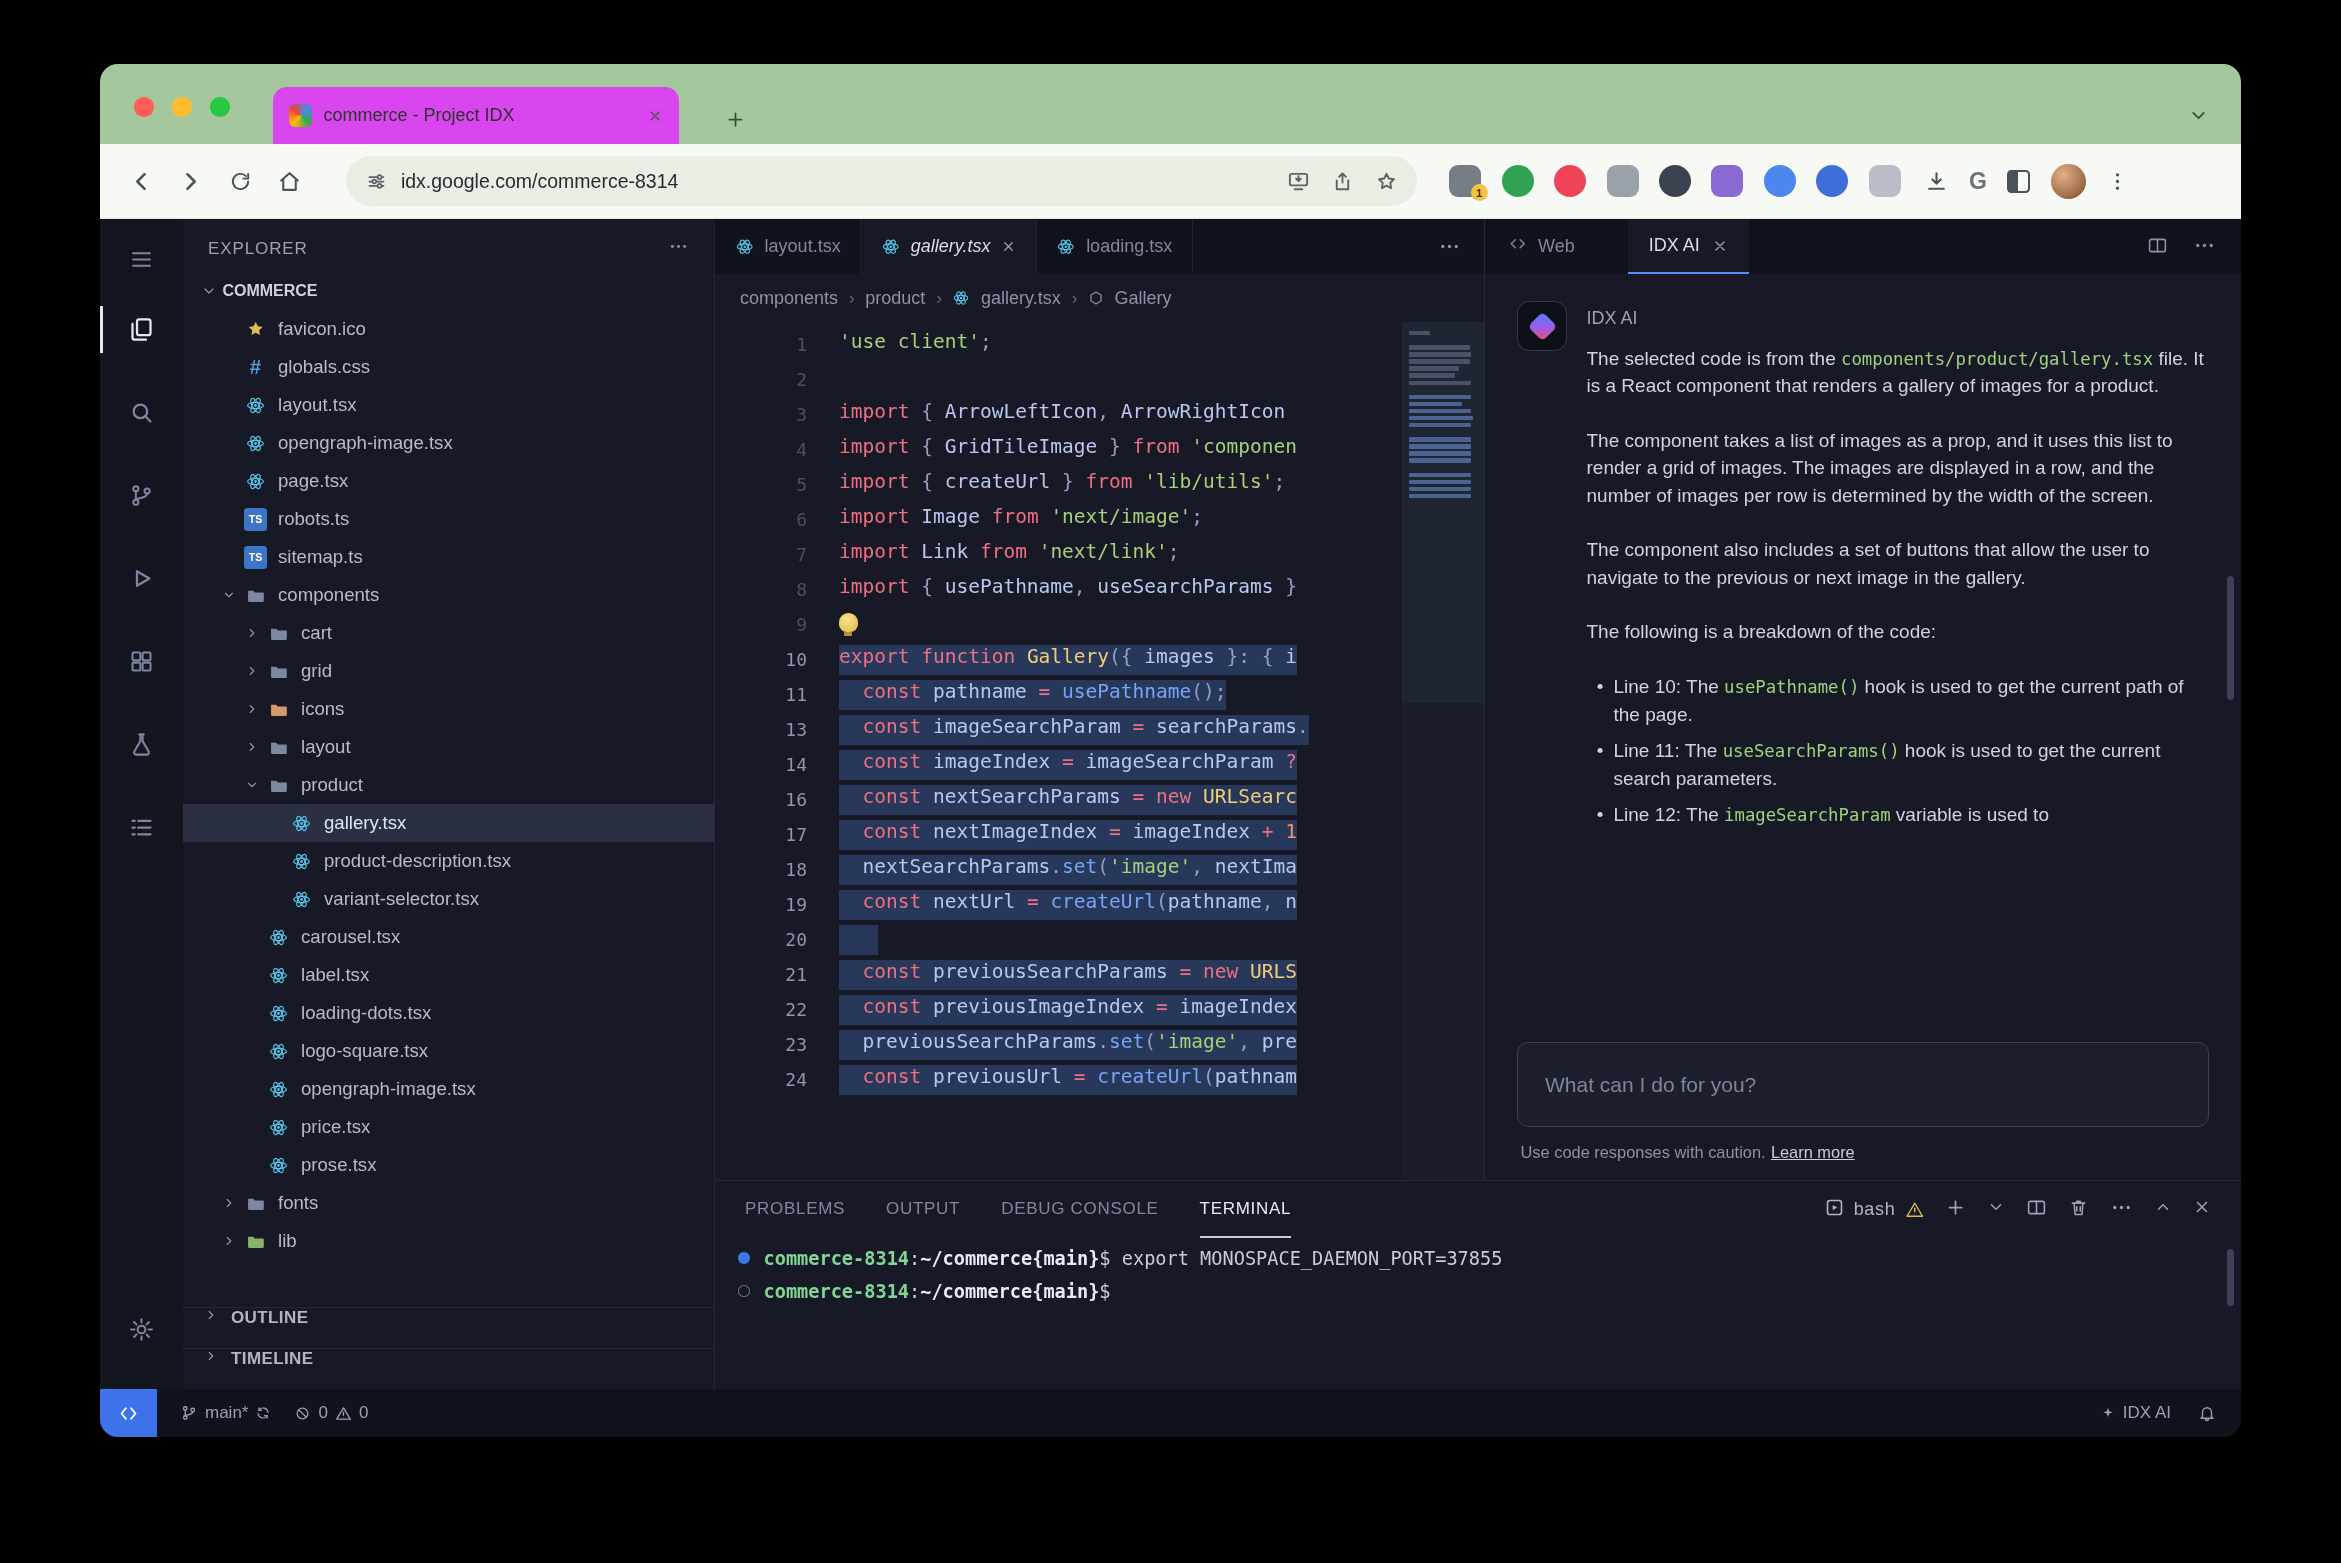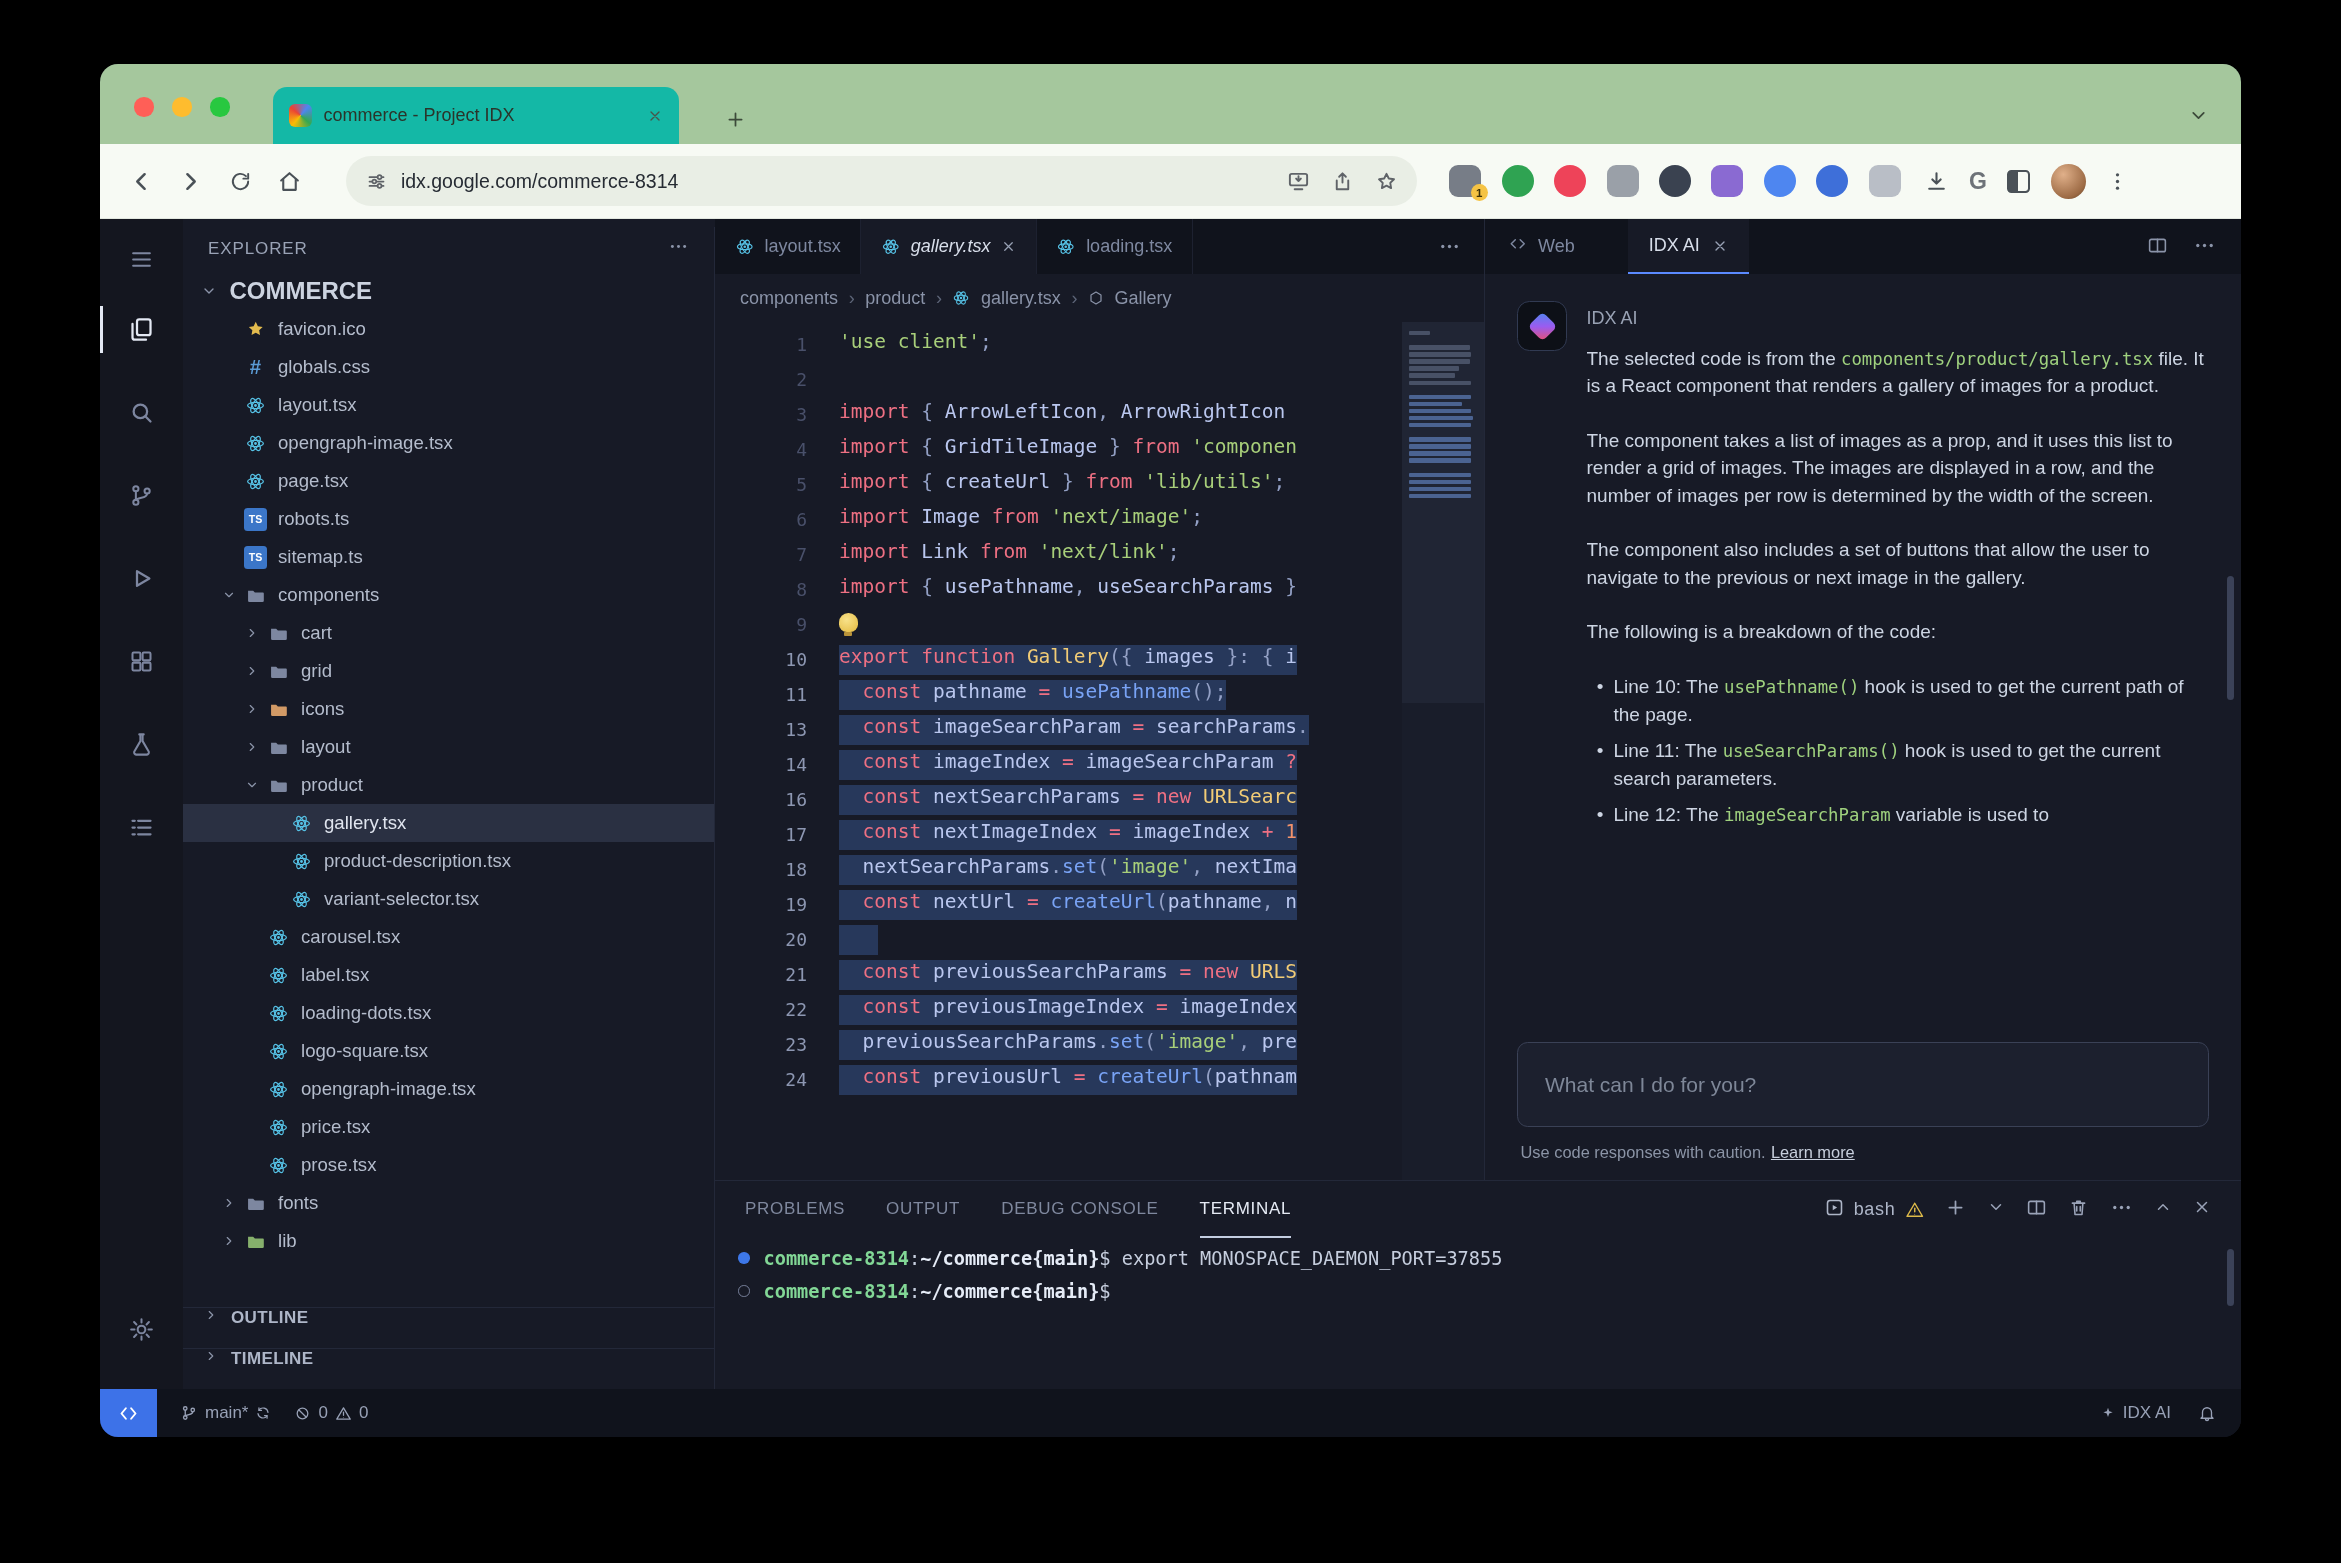--- a/index.html
+++ b/index.html
@@ -7,21 +7,21 @@
   body { position:relative; }
 
   .window { position:absolute; left:100px; top:64px; width:2141px; height:1373px; border-radius:18px; overflow:hidden;
             display:flex; flex-direction:column; background:#171a26; box-shadow:0 35px 106px rgba(0,0,0,.85); }
 
   
   .titlebar { height:80px; background:#a5c79d; position:relative; display:flex; align-items:flex-end; flex:0 0 auto; }
   .lights { position:absolute; left:34px; top:33px; display:flex; gap:18.6px; }
   .light { width:19.5px; height:19.5px; border-radius:50%; }
   .light.red{background:#ff5f57}.light.yellow{background:#febc2e}.light.green{background:#28c840}
-  .btab { margin-left:173px; width:406px; height:57px; background:#14b8a6; border-radius:14px 14px 0 0;
+  .btab { margin-left:173px; width:406px; height:57px; background:#d946ef; border-radius:14px 14px 0 0;
           display:flex; align-items:center; padding:0 16px; gap:11.5px;margin-top:48px; }
   .favicon { width:23px; height:23px; border-radius:6.2px; flex:0 0 auto;
              background:conic-gradient(from 40deg,#4e86f0,#34a853,#fbbc05,#ea4335,#4e86f0); }
   .btab-label { flex:1; font-size:18px; color:#2b342a; white-space:nowrap; overflow:hidden; text-overflow:ellipsis; }
   .icon-btn { display:inline-flex; align-items:center; justify-content:center; color:#49554a; }
   .newtab { margin-left:46px; margin-bottom:14px; color:#3c4a3a; }
   .tabstrip-chevron { margin-left:auto; margin-right:32px; margin-bottom:18px; color:#3c4a3a; }
 
   .toolbar { height:75px; background:#f7faf4; border-bottom:0.9px solid #e2e7df; display:flex; align-items:center;
              padding:0 19.5px; flex:0 0 auto; }
@@ -49,22 +49,22 @@
   .activity { width:83px; background:#14161f; display:flex; flex-direction:column; align-items:center; padding-top:12.4px; flex:0 0 auto; }
   .act-item { width:83px; height:83px; display:flex; align-items:center; justify-content:center; color:#7d86a0; position:relative; }
   .act-item.active { color:#e4e9f4; }
   .act-item.active::before { content:""; position:absolute; left:0; top:18px; bottom:18px; width:2.7px; background:#e4e9f4; }
   .act-gear { margin-top:auto; margin-bottom:18px; }
 
   .sidebar { width:532px; background:#171a26; border-right:0.9px solid #232839; display:flex; flex-direction:column;
              color:#b4bccc; flex:0 0 auto; min-height:0;margin-top:8px; }
   .sb-header { height:44px; display:flex; align-items:center; padding:0 25px; color:#9aa3b6; font-size:17px; letter-spacing:0.9px; flex:0 0 auto; }
   .sb-header-dots { margin-left:auto; color:#8b94a9; }
-  .sb-section { height:39px; display:flex; align-items:center; gap:7px; padding-left:12.4px; font-weight:bold;
-                color:#ccd3e0; font-size:24px; flex:0 0 auto; }
+  .sb-section { height:39px; display:flex; align-items:center; padding-left:12.4px; font-weight:bold;
+                color:#ccd3e0; font-size:16px; flex:0 0 auto; }
   .tree { flex:1; overflow:hidden; }
   .tree-row { height:38px; display:flex; align-items:center; font-size:18.6px; white-space:nowrap; }
   .tree-row.selected { background:#2a3042; color:#e0e5ef; }
   .chev { width:27px; display:inline-flex; justify-content:center; color:#8b94a9; flex:0 0 auto; }
   .ficon { width:27px; display:inline-flex; justify-content:center; flex:0 0 auto; }
   .flabel { margin-left:9px; }
   .ts-badge { width:23px; height:23px; background:#3b76c8; color:#fff; border-radius:3.5px; font-size:10.6px; font-weight:bold;
               display:inline-flex; align-items:center; justify-content:center; }
   .css-badge { color:#5b9bd5; font-weight:bold; font-size:20.4px; }
   .sb-foot { height:41px; border-top:0.9px solid #232839; display:flex; align-items:flex-start; gap:7px; padding-left:14px;

